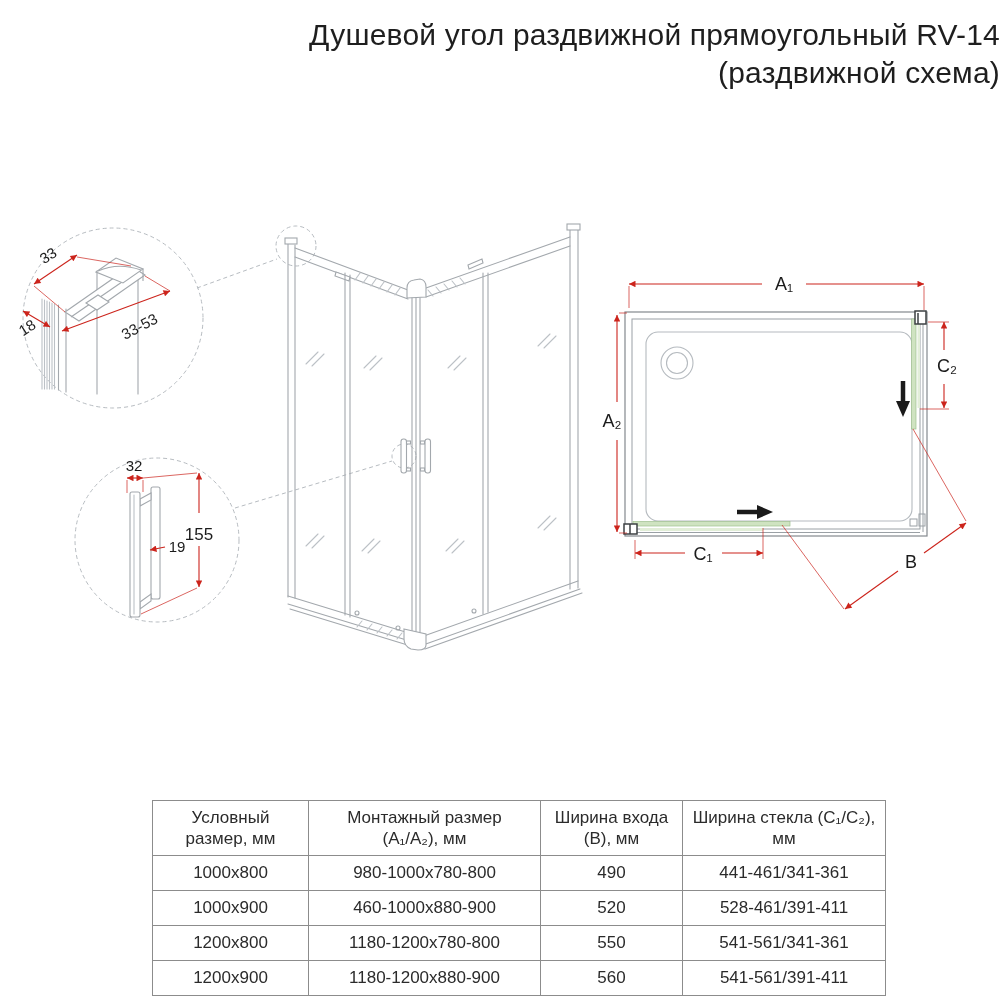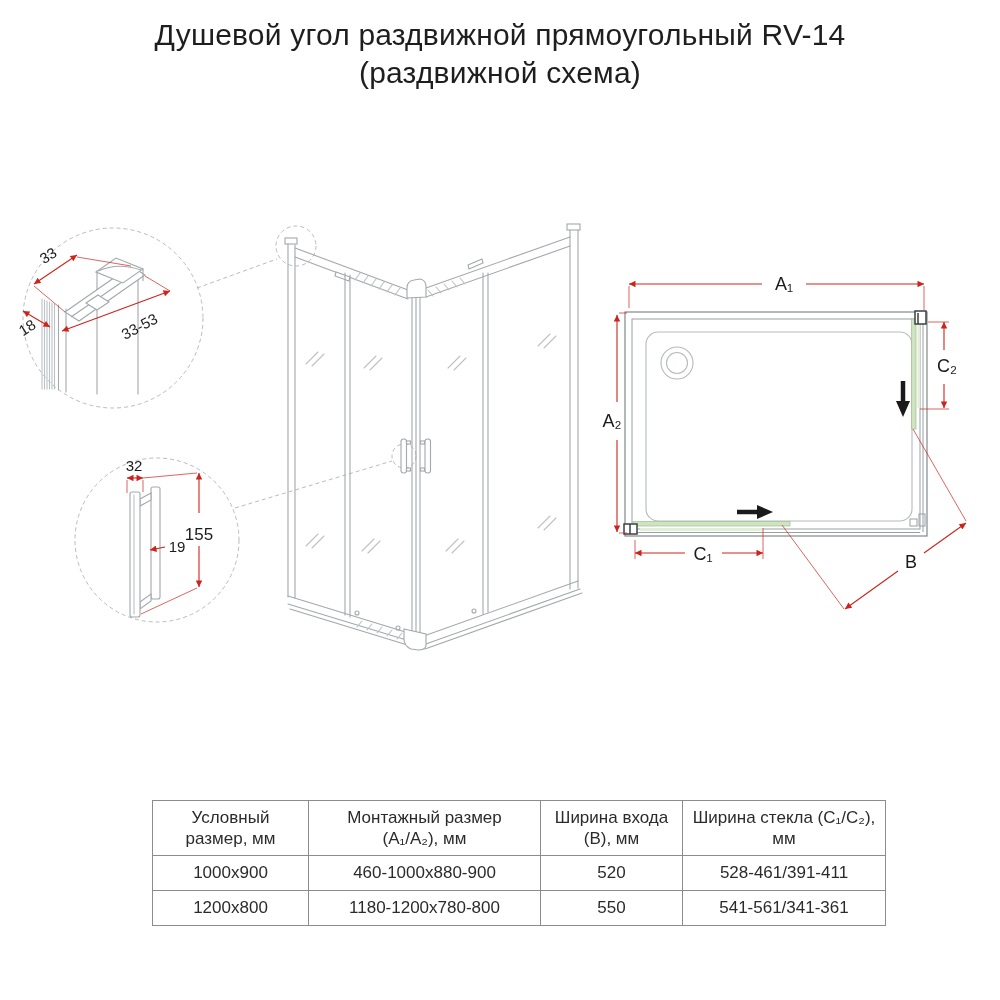--- a/index.html
+++ b/index.html
@@ -1,20 +1,20 @@
 <!DOCTYPE html>
 <html><head>
 <meta charset="utf-8">
 <style>
   html,body{margin:0;padding:0;}
   body{
     width:1000px;height:1000px;position:relative;background:#ffffff;
     font-family:"Liberation Sans","DejaVu Sans",sans-serif;overflow:hidden;
   }
-  .title-wrap{position:absolute;top:16px;left:0;width:1000px;text-align:center;color:#1e1e1e;}
+  .title-wrap{position:absolute;top:16px;left:0;width:1000px;text-align:right;color:#1e1e1e;}
   .title-line{font-size:30px;font-weight:400;line-height:38px;margin:0;letter-spacing:.2px;}
   svg.scheme{position:absolute;left:0;top:0;width:1000px;height:1000px;}
 
   
   .ln{stroke:#a3a8ad;stroke-width:1.1;fill:none;stroke-linecap:round;}
   .lnw{stroke:#a3a8ad;stroke-width:1.1;fill:#ffffff;}
   .lnt{stroke:#bcc1c6;stroke-width:1.1;fill:none;stroke-linecap:round;}
   .pl{stroke:#84898e;stroke-width:1.2;fill:none;}
   .pl2{stroke:#9aa0a5;stroke-width:1;fill:none;}
   .pl3{stroke:#b5babf;stroke-width:1.1;fill:none;}
@@ -295,25 +295,37 @@
   <thead>
     <tr>
       <th>Условный размер, мм</th>
       <th>Монтажный размер (A₁/A₂), мм</th>
       <th>Ширина входа (B), мм</th>
       <th>Ширина стекла (C₁/C₂), мм</th>
     </tr>
   </thead>
   <tbody>
     <tr>
+      <td>1000x800</td>
+      <td>980-1000x780-800</td>
+      <td>490</td>
+      <td>441-461/341-361</td>
+    </tr>
+    <tr>
       <td>1000x900</td>
       <td>460-1000x880-900</td>
       <td>520</td>
       <td>528-461/391-411</td>
     </tr>
     <tr>
       <td>1200x800</td>
       <td>1180-1200x780-800</td>
       <td>550</td>
       <td>541-561/341-361</td>
     </tr>
+    <tr>
+      <td>1200x900</td>
+      <td>1180-1200x880-900</td>
+      <td>560</td>
+      <td>541-561/391-411</td>
+    </tr>
   </tbody>
 </table>
 
 </body></html>

